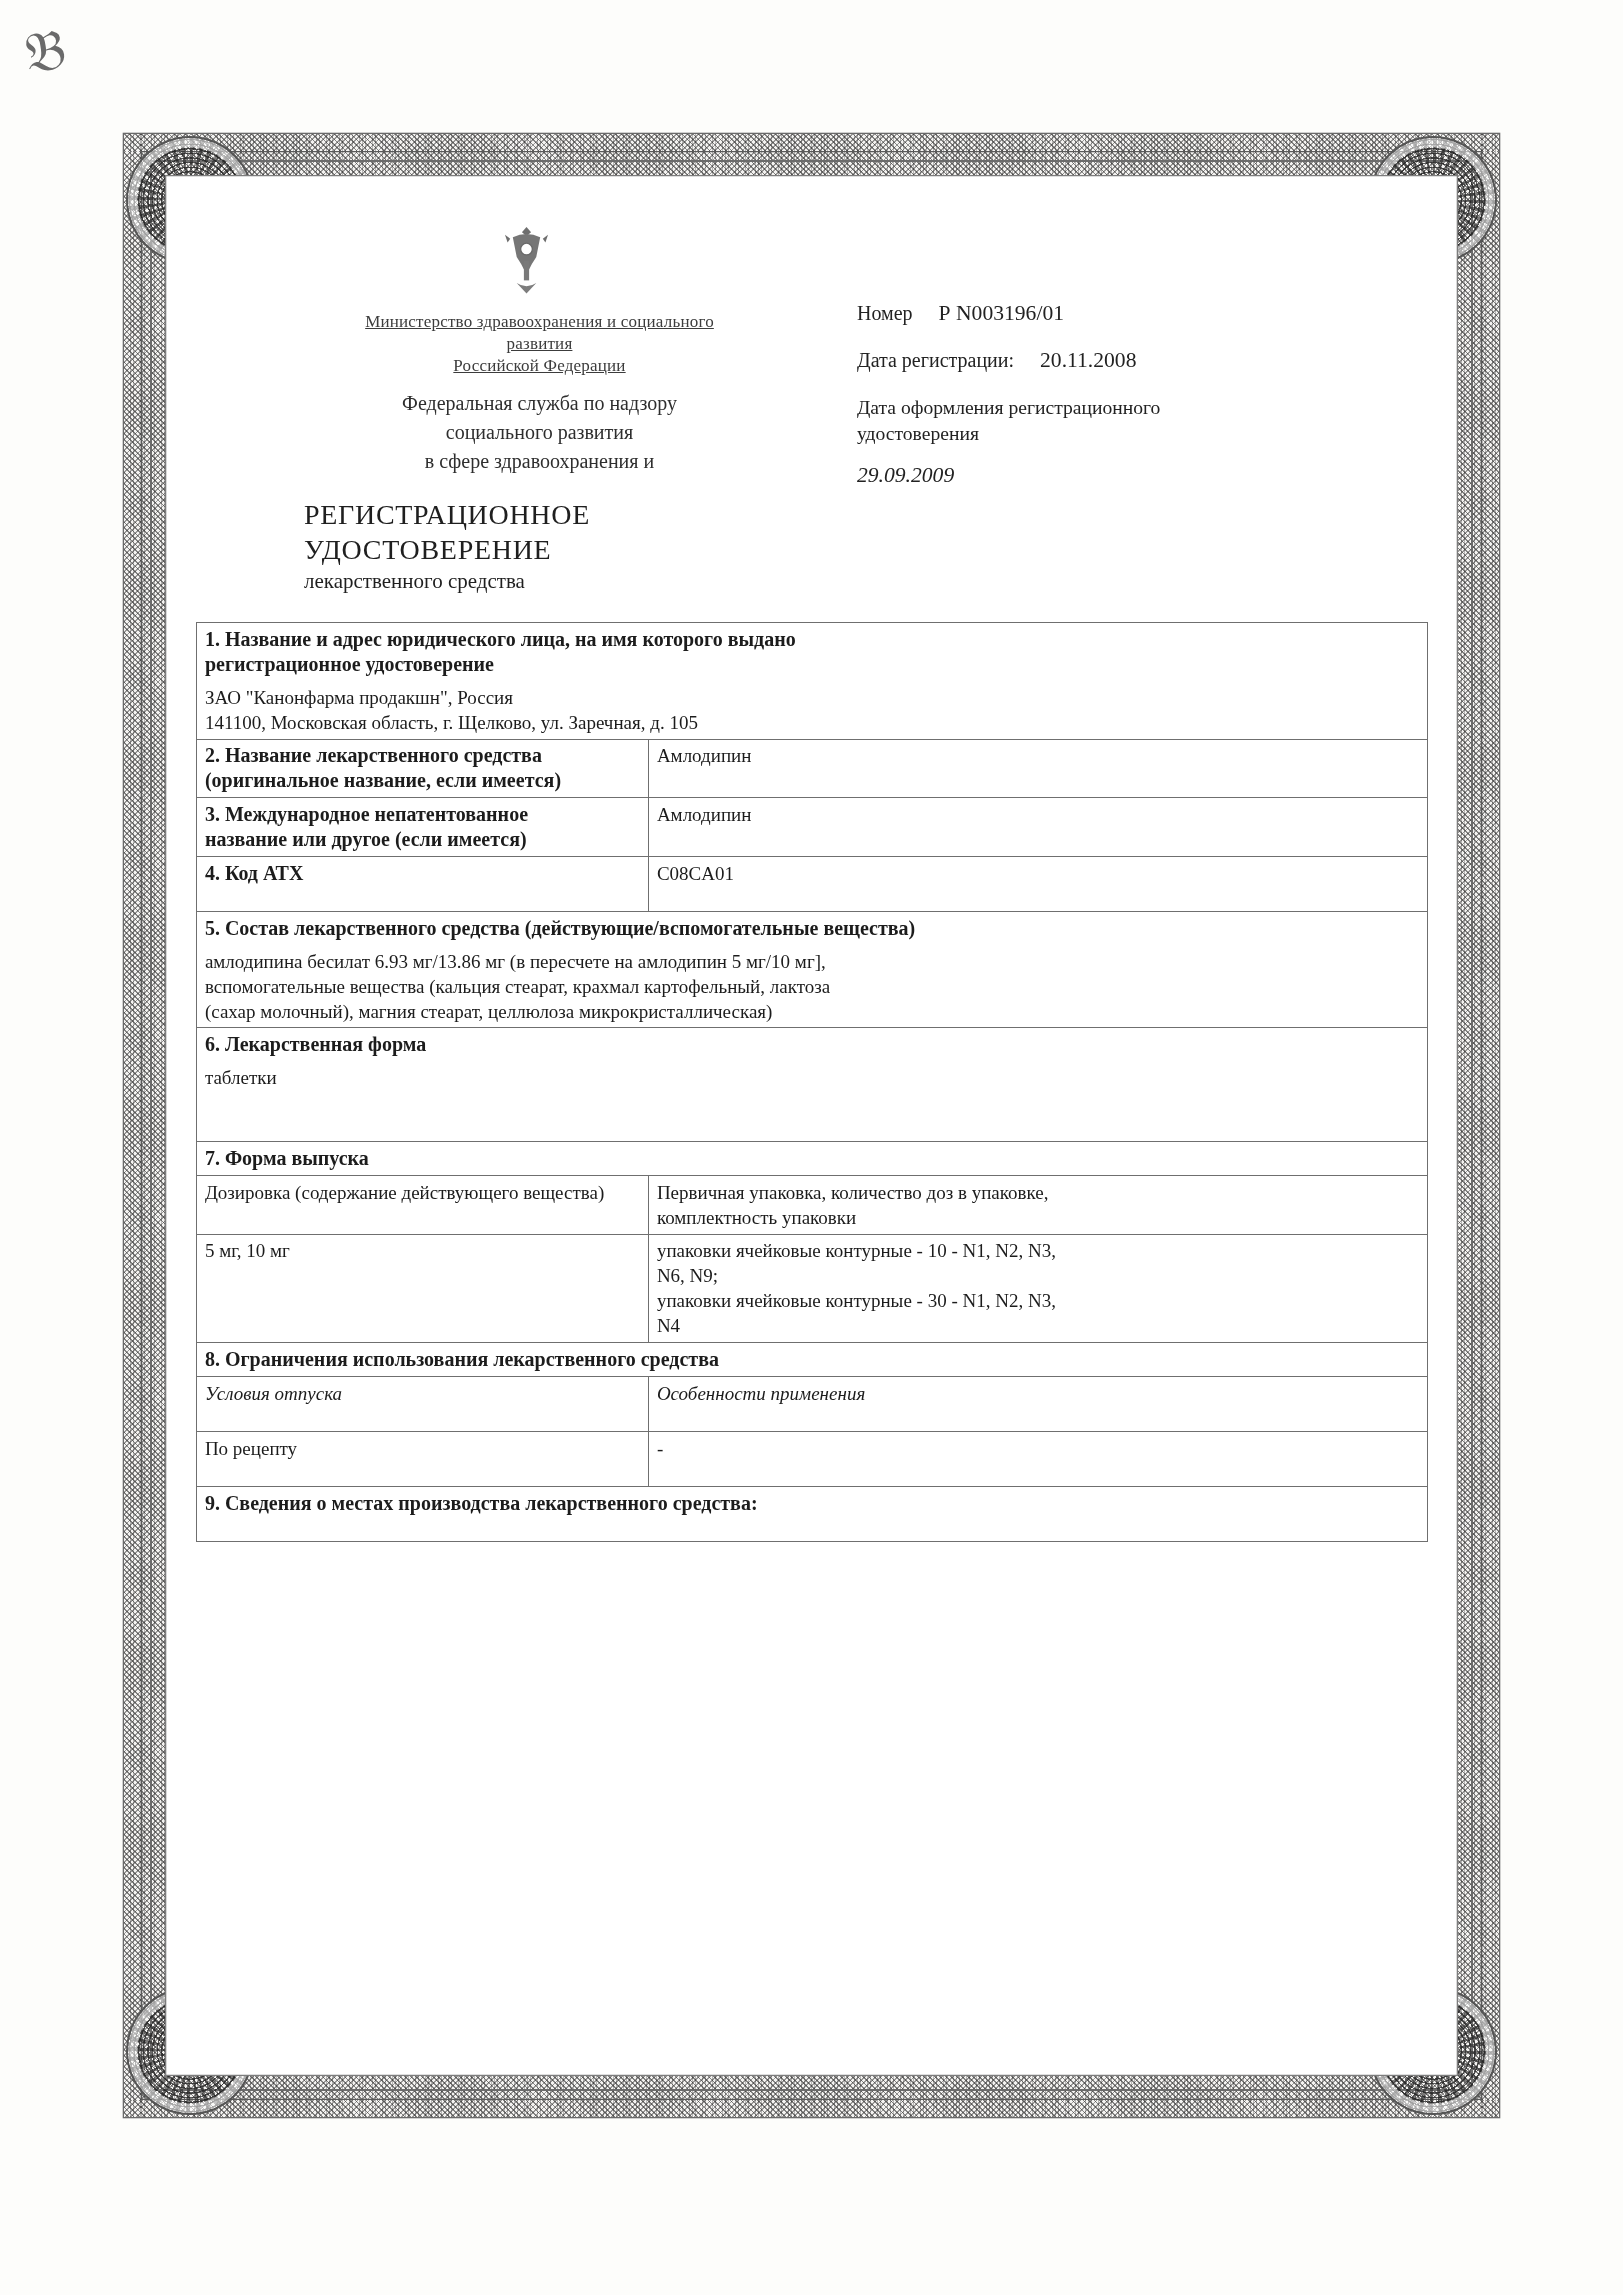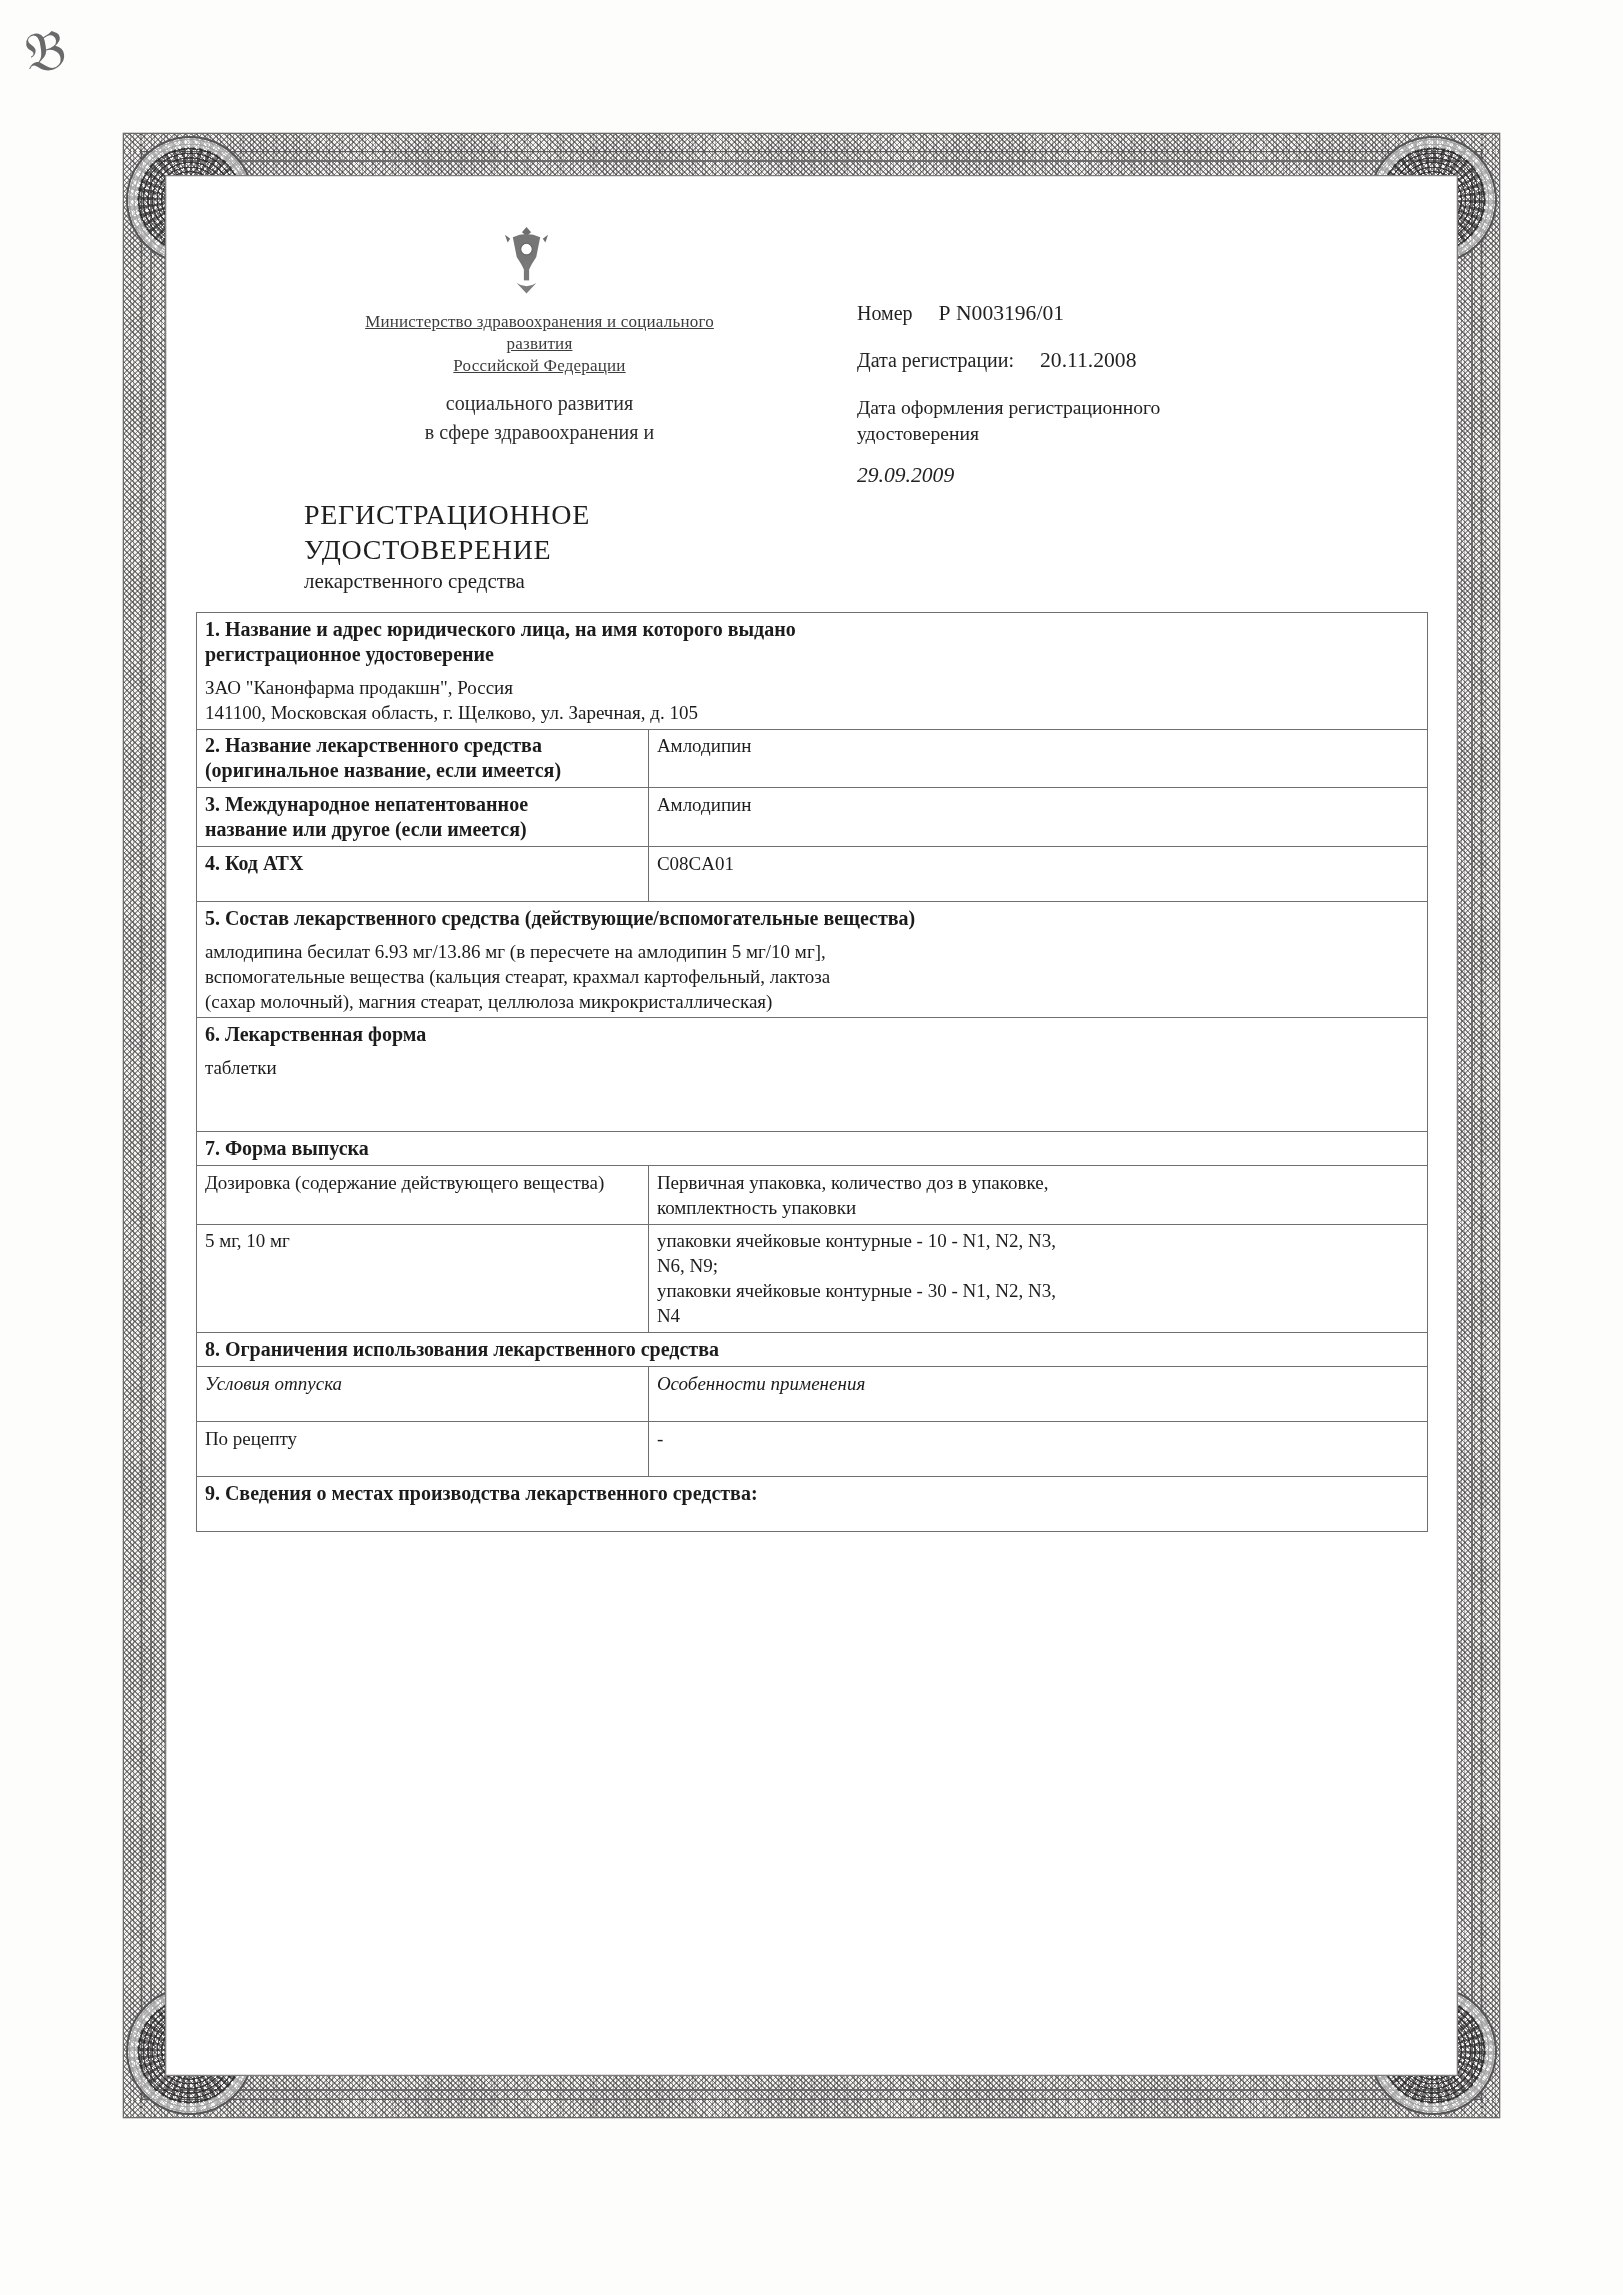--- a/index.html
+++ b/index.html
@@ -178,21 +178,21 @@
   .meta-block .val {
     font-size: 21.6px;
     margin-top: 16px;
     font-style: italic;
   }
 
   
   .tbl {
     position: absolute;
     left: 0;
-    top: 396px;
+    top: 406px;
     width: 1231px;
     border-collapse: collapse;
     table-layout: fixed;
   }
   .tbl td {
     border: 1.3px solid #6f6f6f;
     padding: 3.9px 7.9px;
     vertical-align: top;
     font-size: 19px;
     line-height: 25px;
@@ -246,20 +246,21 @@
         <path d="M30 92 q15 10 30 0 l-15 16 z" fill="#5d5d5d"></path>
       </svg>
 
       <div class="ministry-block">
         <div class="ministry-line">Министерство здравоохранения и социального</div>
         <div class="ministry-line">развития</div>
         <div class="ministry-line">Российской Федерации</div>
       </div>
 
       <div class="service-block">
+        <div class="service-line">Федеральная служба по надзору</div>
         <div class="service-line">социального развития</div>
         <div class="service-line">в сфере здравоохранения и</div>
       </div>
 
       <div class="doc-title">
         <div class="big">РЕГИСТРАЦИОННОЕ</div>
         <div class="big">УДОСТОВЕРЕНИЕ</div>
         <div class="small">лекарственного средства</div>
       </div>
 

